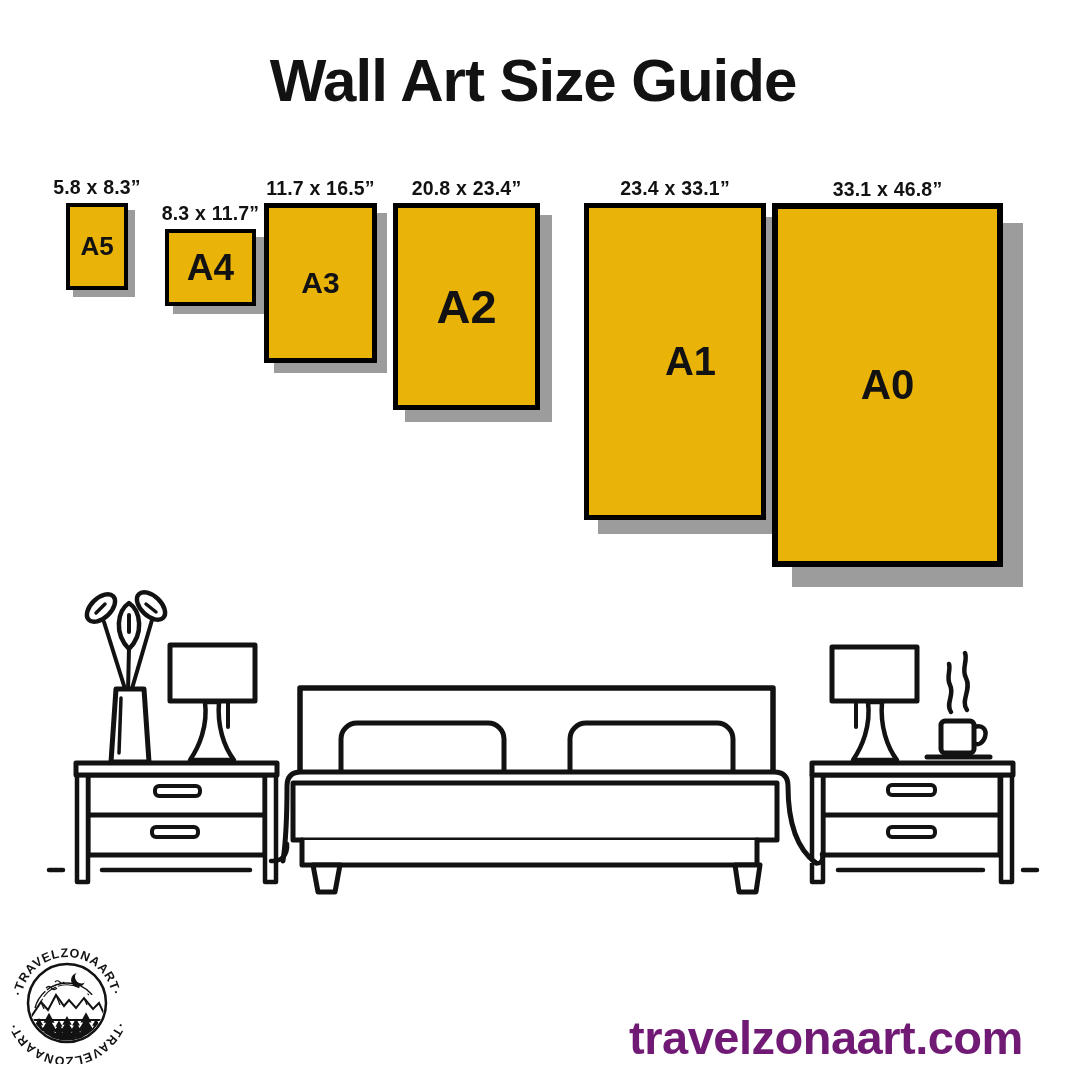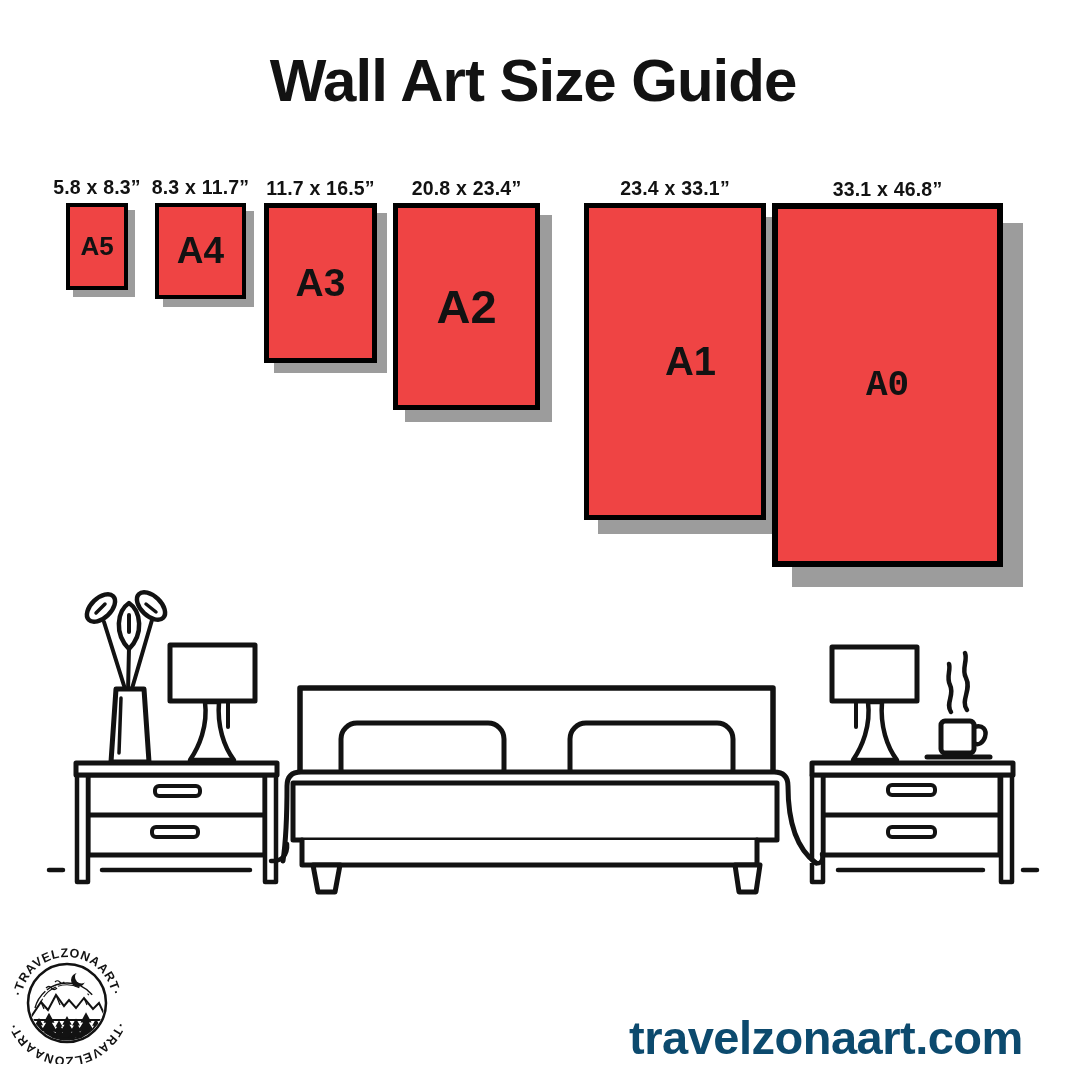--- a/index.html
+++ b/index.html
@@ -7,46 +7,46 @@
     position:relative; width:1080px; height:1080px; background:#ffffff;
     font-family:"Liberation Sans", sans-serif; color:#121212; overflow:hidden;
   }
   .title {
     position:absolute; left:0; top:46px; width:1066px; margin:0;
     text-align:center; font-size:60px; font-weight:800; letter-spacing:-1px;
     color:#121212;
   }
   
   .frame {
-    position:absolute; top:203px; background:#ef4444;
+    position:absolute; top:203px; background:#eab308;
     border:2px solid #000000; box-sizing:border-box;
     display:flex; align-items:center; justify-content:center;
   }
   .f0 { left:66px;  width:62px;  height:87px;  border-width:4px; box-shadow:7px 7px 0 #9c9c9c; }
-  .f1 { left:155px; width:91px;  height:96px; border-width:4px; box-shadow:8px 8px 0 #9c9c9c; }
+  .f1 { left:165px; width:91px;  height:77px; border-width:4px; box-shadow:8px 8px 0 #9c9c9c;margin-top:26px; }
   .f2 { left:264px; width:113px; height:160px; border-width:5px; box-shadow:10px 10px 0 #9c9c9c; }
   .f3 { left:393px; width:147px; height:207px; border-width:5px; box-shadow:12px 12px 0 #9c9c9c; }
   .f4 { left:584px; width:182px; height:317px; border-width:5px; box-shadow:14px 14px 0 #9c9c9c;padding-left:31px; }
   .f5 { left:772px; width:231px; height:364px; border-width:6px; box-shadow:20px 20px 0 #9c9c9c; }
   .dims {
     position:absolute; bottom:100%; left:50%; transform:translateX(-50%);
     margin-bottom:8px; font-size:19.5px; font-weight:bold; white-space:nowrap;
     letter-spacing:0.2px; color:#121212;
   }
   .letter { font-weight:bold; color:#121212; }
-  .f0 .letter{font-size:26px;} .f1 .letter{font-size:37px;} .f2 .letter{font-size:39px;}
-  .f3 .letter{font-size:47px;} .f4 .letter{font-size:40px;} .f5 .letter{font-size:36px;font-family:Liberation Mono, monospace;}
+  .f0 .letter{font-size:26px;} .f1 .letter{font-size:37px;} .f2 .letter{font-size:30px;}
+  .f3 .letter{font-size:47px;} .f4 .letter{font-size:40px;} .f5 .letter{font-size:42px;}
 
   .scene { position:absolute; left:40px; top:585px; width:1005px; height:320px; }
   .logo  { position:absolute; left:8px;  top:942px; width:118px;  height:122px; }
   .lg-text { font-family:"Liberation Sans", sans-serif; font-size:12.5px; font-weight:bold;
              letter-spacing:0.8px; fill:#121212; }
   .website {
     position:absolute; top:1010px; left:826px; transform:translateX(-50%);
-    font-size:47px; font-weight:800; letter-spacing:-0.5px; color:#0c4a6e; white-space:nowrap;
+    font-size:47px; font-weight:800; letter-spacing:-0.5px; color:#701a75; white-space:nowrap;
   }
 </style>
 </head>
 <body>
 
 <div class="canvas">
 
   <h1 class="title">Wall Art Size Guide</h1>
 
   <div class="frame f0">

